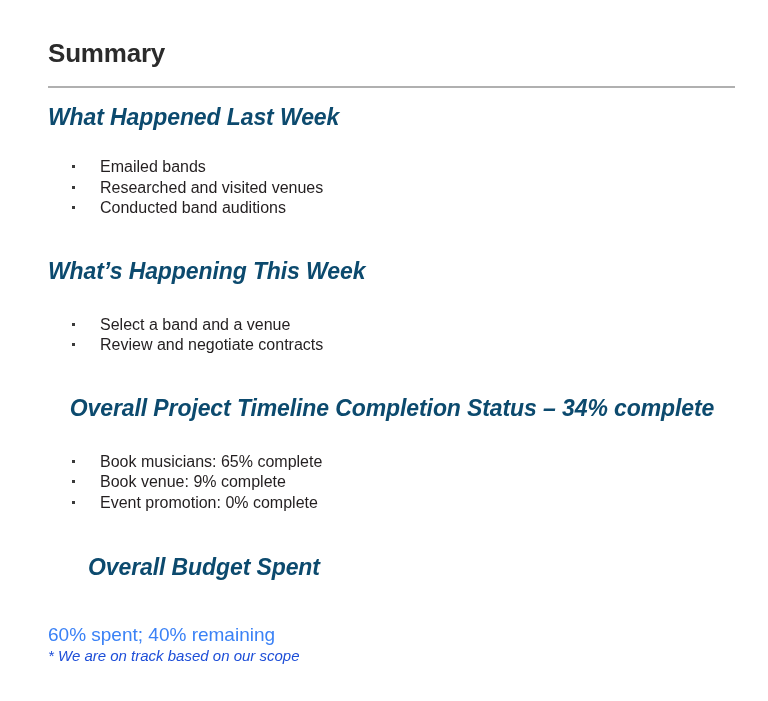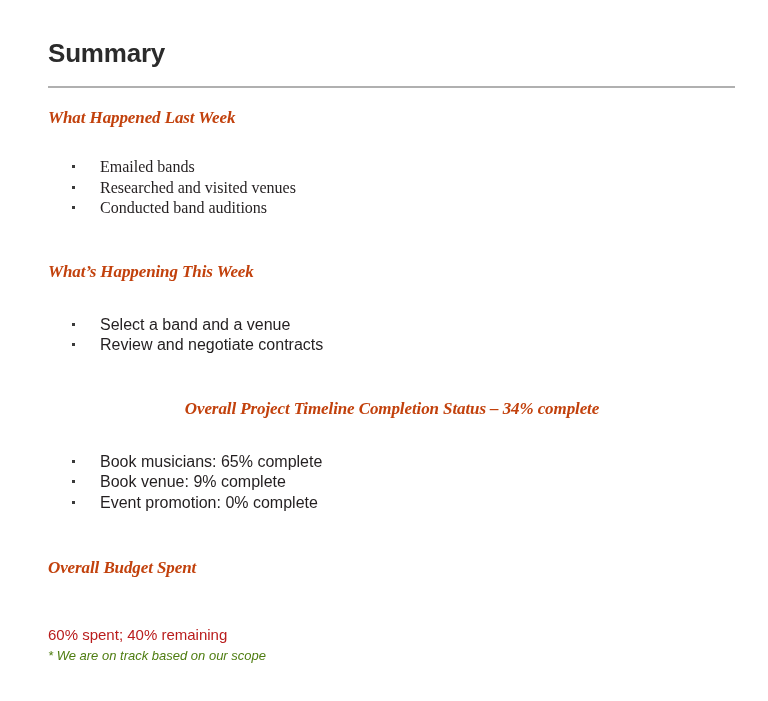--- a/index.html
+++ b/index.html
@@ -41,41 +41,40 @@
     height: 2px;
     background: #b0b0b0;
   }
 
   .section {
     margin-left: 16px;
   }
 
   .section-heading {
     margin: 0;
-    font-size: 17px;
+    font-size: 23px;
     font-weight: bold;
     font-style: italic;
     letter-spacing: -0.1px;
-    color: #c2410c;
+    color: #0c4a6e;
     line-height: 21px;
-    font-family: Liberation Serif, serif;
   }
 
   .sec-happened .section-heading { padding-top: 19px; }
   .sec-thisweek .section-heading { padding-top: 42px; }
   .sec-timeline .section-heading { padding-top: 42px; text-align: center; }
-  .sec-budget   .section-heading { padding-top: 44px; }
+  .sec-budget   .section-heading { padding-top: 44px; margin-left: 40px; }
 
   .bullet-list {
     list-style: none;
     margin: 0;
     padding: 0;
   }
 
-  .sec-happened .bullet-list { padding-top: 29px; font-family: Liberation Serif, serif; }
+  .sec-happened .bullet-list { padding-top: 29px; }
   .sec-thisweek .bullet-list { padding-top: 33px; }
   .sec-timeline .bullet-list { padding-top: 33px; }
 
   .bullet-item {
     position: relative;
     padding-left: 52px;
     font-size: 16px;
     line-height: 20.5px;
     color: #231f20;
   }
@@ -84,30 +83,30 @@
     position: absolute;
     left: 24px;
     top: 8px;
     width: 3px;
     height: 3px;
     background: #3a3a3a;
   }
 
   .budget-body {
     padding-top: 46px;
-    font-size: 15px;
+    font-size: 19px;
     line-height: 21px;
-    color: #b91c1c;
+    color: #3b82f6;
   }
 
   .budget-note {
-    font-size: 13px;
+    font-size: 15px;
     font-style: italic;
     line-height: 21px;
-    color: #4d7c0f;
+    color: #1d4ed8;
   }
 </style>
 </head>
 <body>
 
 <div class="page">
 
   <h1 class="doc-title">Summary</h1>
   <div class="title-rule"></div>
 

